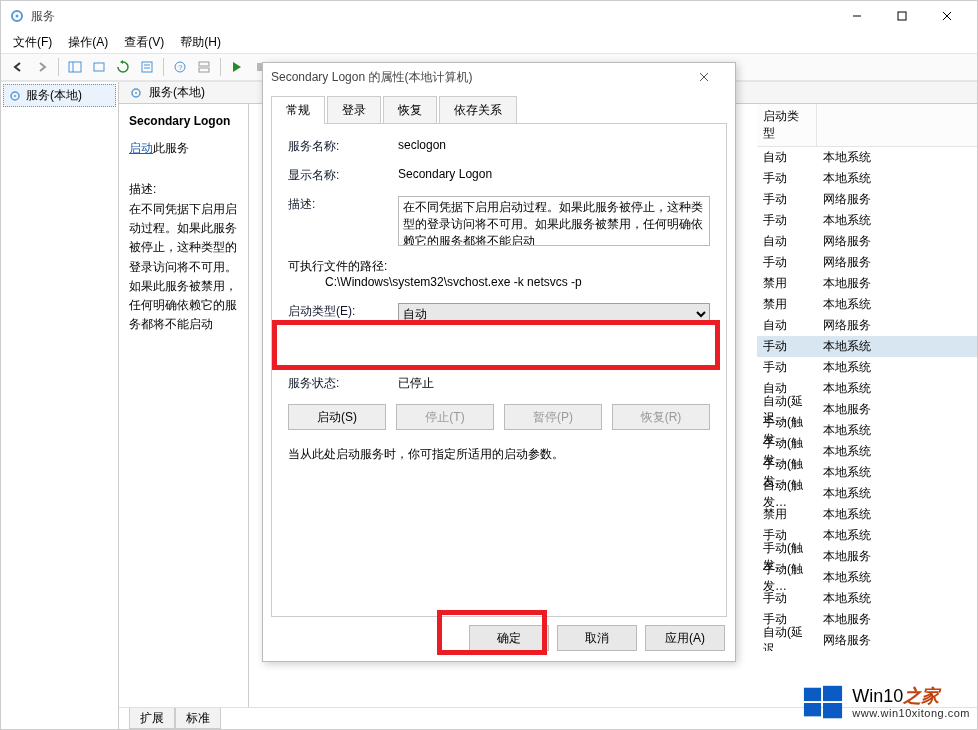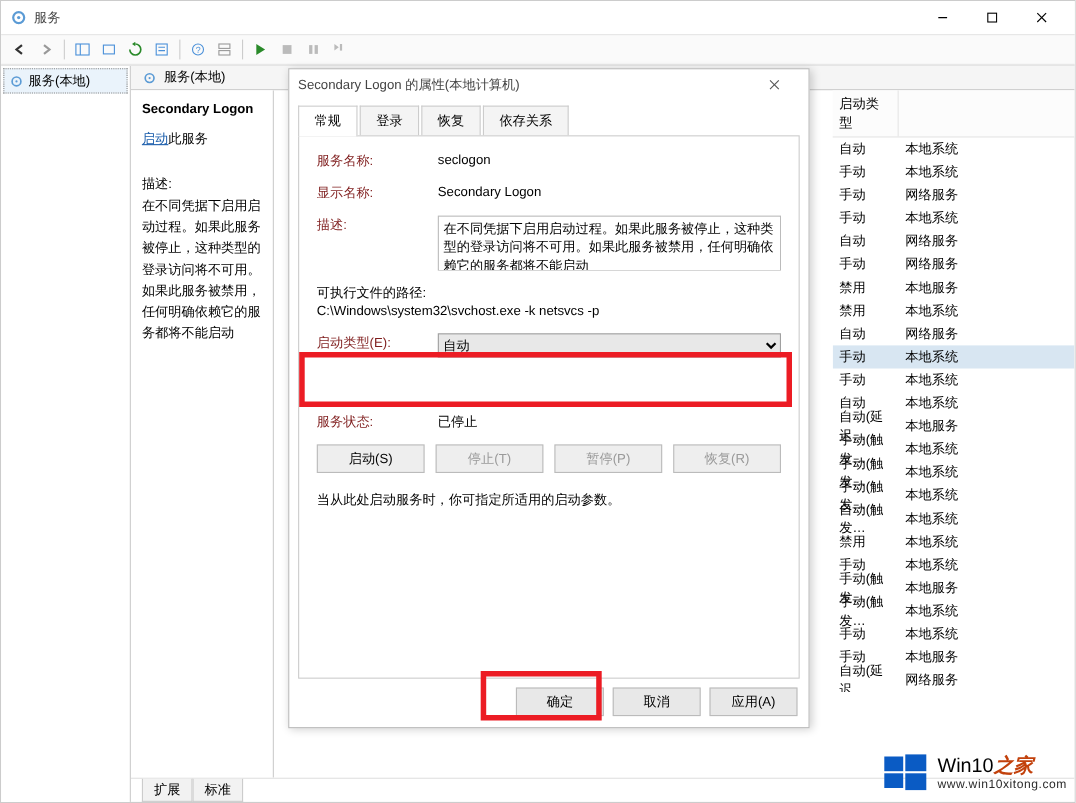--- a/index.html
+++ b/index.html
@@ -51,25 +51,25 @@
 
 .dialog { position: absolute; left: 262px; top: 62px; width: 474px; height: 600px; background: #fff; border: 1px solid #bbb; box-shadow: 2px 2px 8px rgba(0,0,0,0.2); display: flex; flex-direction: column; }
 .dialog .dlg-title { height: 28px; display: flex; align-items: center; padding: 0 8px; font-size: 12px; color: #444; }
 .dialog .dlg-title .t { flex: 1; }
 .dialog .dlg-title .x { width: 28px; text-align: center; cursor: pointer; }
 .dialog .tabstrip { display: flex; padding: 4px 8px 0 8px; }
 .dialog .tabstrip .tab { padding: 5px 14px; border: 1px solid #ccc; border-bottom: none; background: #f4f4f4; margin-right: 2px; position: relative; top: 1px; }
 .dialog .tabstrip .tab.active { background: #fff; z-index: 2; }
 .dialog .tabpage { flex: 1; margin: 0 8px 8px 8px; border: 1px solid #ccc; padding: 14px 16px; background: #fff; position: relative; }
 .dialog .row { display: flex; align-items: flex-start; margin-bottom: 12px; }
-.dialog .row .lbl { width: 110px; color: #7f1d1d; }
+.dialog .row .lbl { width: 110px; color: #0f172a; }
 .dialog .row .val { flex: 1; }
 .dialog textarea.val { height: 50px; border: 1px solid #bbb; resize: none; font-size: 12px; padding: 2px 4px; overflow-y: scroll; }
 .dialog .exe-label { margin-bottom: 0; }
-.dialog .exe-path { margin-bottom: 14px; }
+.dialog .exe-path { margin-bottom: 14px; margin-left: 37px; }
 .dialog select { width: 100%; height: 22px; border: 1px solid #a0a0a0; background: #e8e8e8; font-size: 12px; }
 .dialog .ctl-row { display: flex; gap: 10px; margin-bottom: 16px; }
 .dialog .ctl-row button { flex: 1; height: 26px; border: 1px solid #bbb; background: #eee; font-size: 12px; }
 .dialog .ctl-row button:disabled { color: #9a9a9a; }
 .dialog .note { margin-bottom: 28px; }
 .dialog input[type=text].param { flex: 1; height: 22px; border: 1px solid #bbb; padding: 2px 4px; }
 .dialog .buttons { display: flex; justify-content: flex-end; gap: 8px; padding: 0 10px 10px 10px; }
 .dialog .buttons button { width: 80px; height: 26px; border: 1px solid #bbb; background: #e8e8e8; font-size: 12px; }
 
 .red-box { position: absolute; border: 5px solid #ec1c24; pointer-events: none; z-index: 50; }
@@ -108,20 +108,26 @@
         </svg>
       </div>
     <div class="winbtn close">
         <svg width="10" height="10">
           <line x1="1" y1="1" x2="9" y2="9" stroke="#000"></line>
           <line x1="9" y1="1" x2="1" y2="9" stroke="#000"></line>
         </svg>
       </div>
   </div>
 
+  <div class="menubar">
+    <div class="item">文件(F)</div>
+    <div class="item">操作(A)</div>
+    <div class="item">查看(V)</div>
+    <div class="item">帮助(H)</div>
+  </div>
 
   <div class="toolbar">
     <div class="tbtn">
         <svg width="14" height="14">
           <path d="M9 3 L4 7 L9 11" fill="none" stroke="#333" stroke-width="2"></path>
         </svg>
       </div>
     <div class="tbtn">
         <svg width="14" height="14">
           <path d="M5 3 L10 7 L5 11" fill="none" stroke="#999" stroke-width="2"></path>

